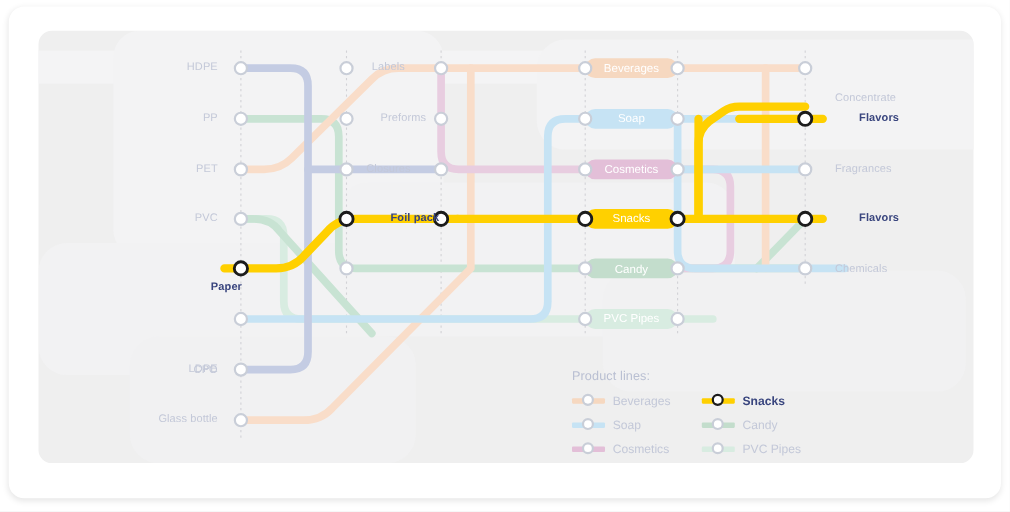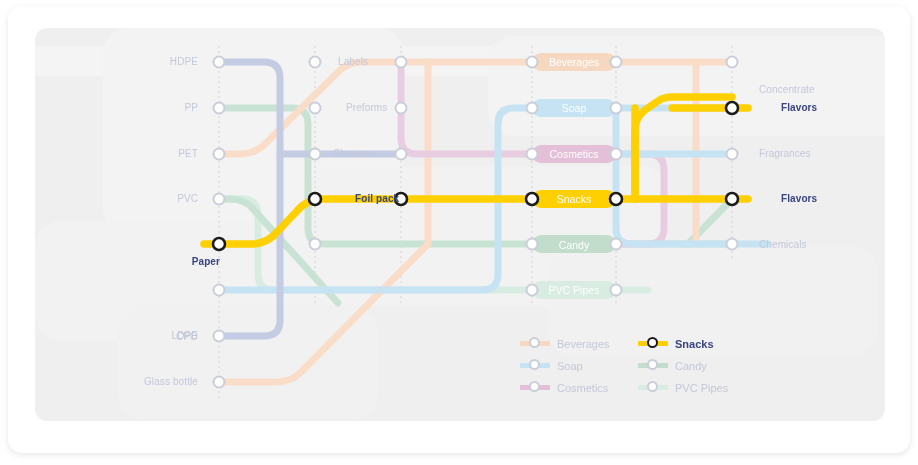--- a/index.html
+++ b/index.html
@@ -200,20 +200,21 @@
   <div class="ilabel" style="left:524px;top:234px;width:84px;">Candy</div>
   <div class="ilabel" style="left:524px;top:279px;width:84px;">PVC Pipes</div>
 
   <div class="lbl right" style="left:751px;top:51px;margin-top:28px;">Concentrate</div>
   <div class="lbl right active" style="left:751px;top:97px;">Flavors</div>
   <div class="lbl right" style="left:751px;top:143px;">Fragrances</div>
   <div class="lbl right active" style="left:751px;top:188px;">Flavors</div>
   <div class="lbl right" style="left:751px;top:234px;">Chemicals</div>
 
   <div id="legend">
+    <div class="title">Product lines:</div>
     <div class="lgrid">
       <div class="litem">
         <span class="lswatch">
           <span class="lbar" style="background:#f6d8c0"></span>
             <span class="ldot"></span>
         </span>
         <span class="ltext">Beverages</span>
       </div>
       <div class="litem">
         <span class="lswatch">

